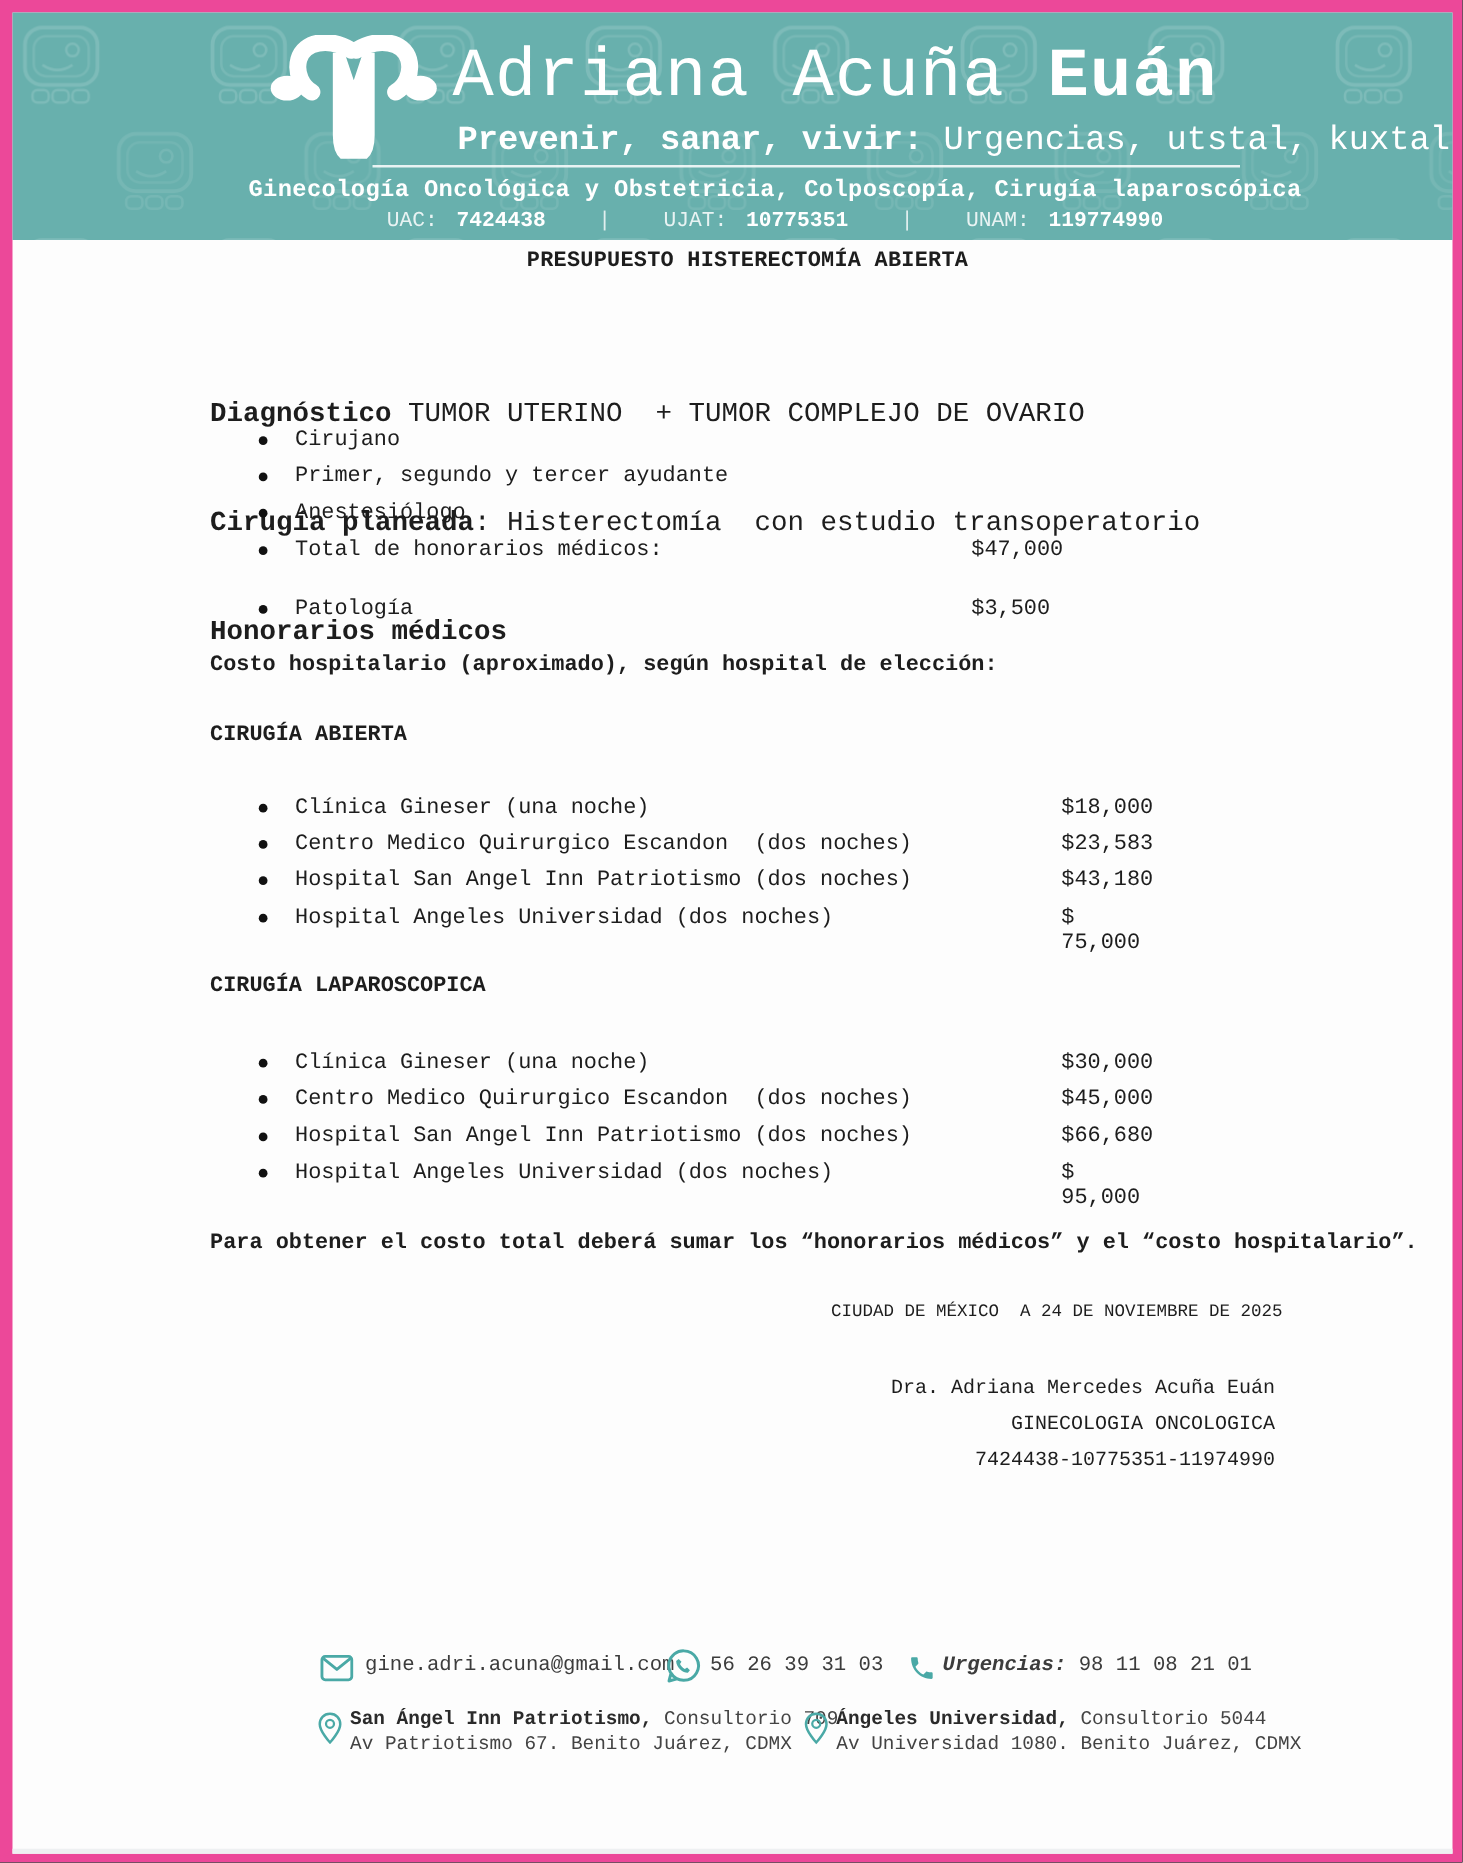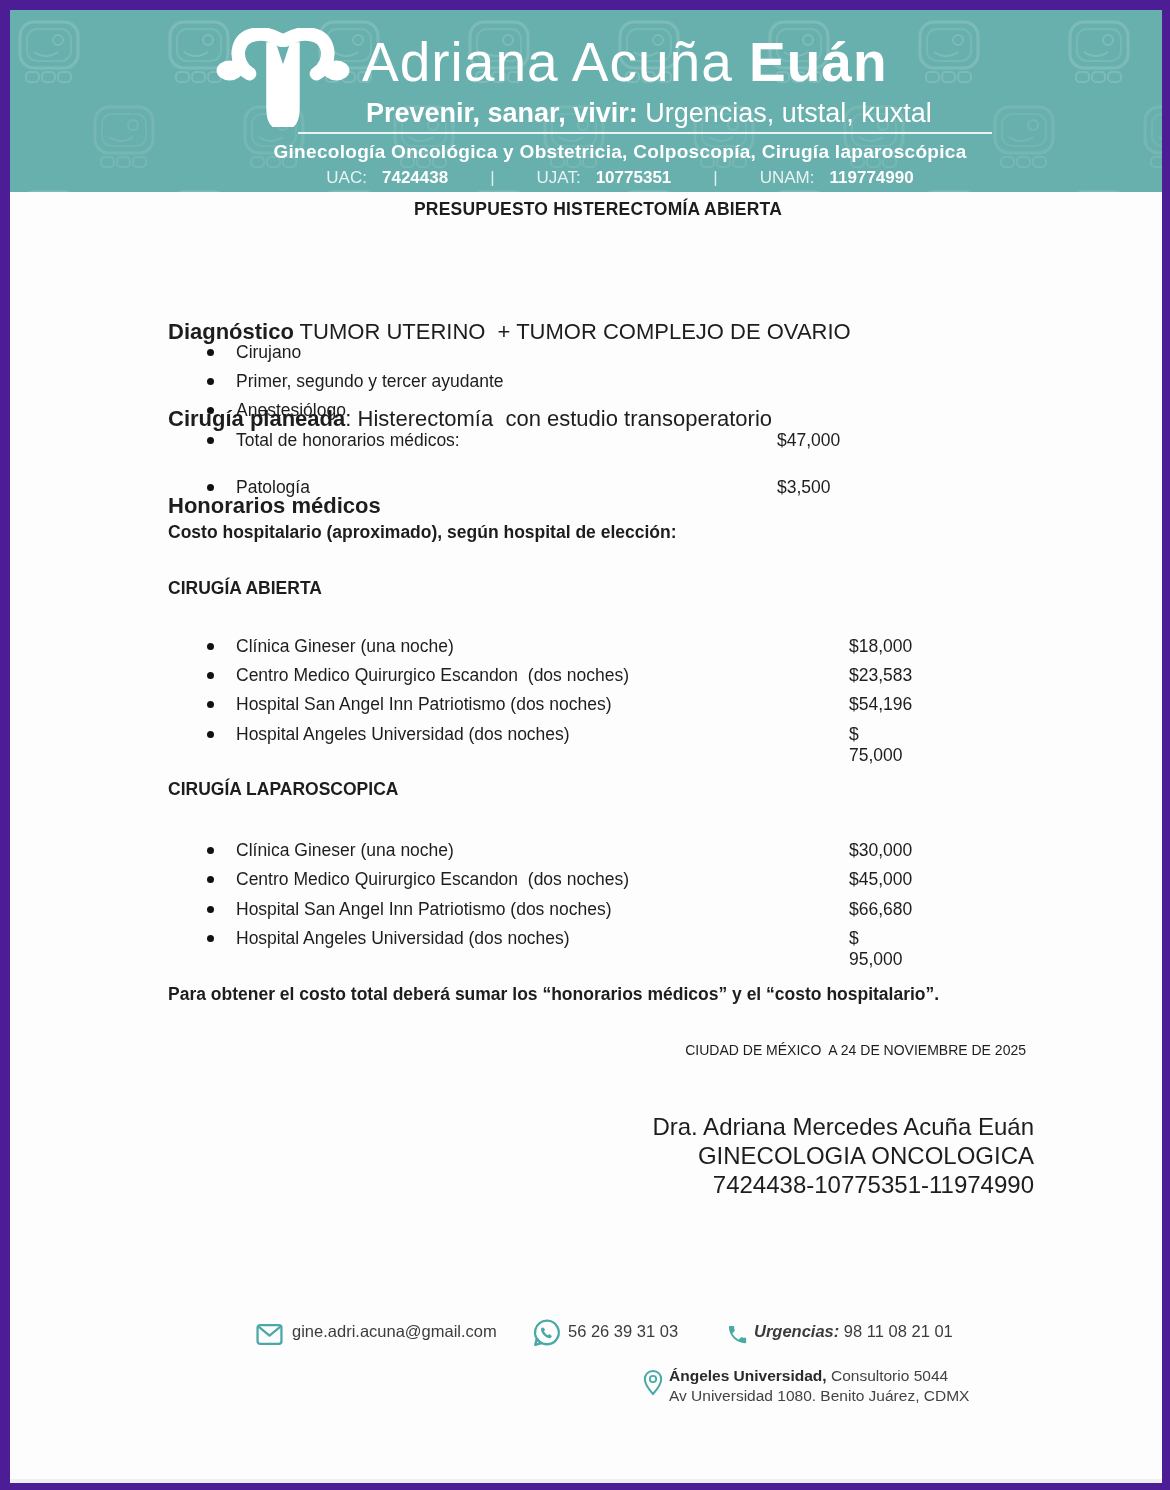--- a/index.html
+++ b/index.html
@@ -1,19 +1,19 @@
 <!DOCTYPE html>
 <html><head>
 <meta charset="utf-8">
 <style>
   * { margin:0; padding:0; box-sizing:border-box; }
   html,body { background:#17181b; }
   .canvas {
-    position:relative; width:1170px; height:1490px; background:#4c1d95;
-    font-family:Liberation Sans, sans-serif; overflow:hidden;
+    position:relative; width:1170px; height:1490px; background:#ec4899;
+    font-family:Liberation Mono, monospace; overflow:hidden;
   }
   .page {
     position:absolute; left:10px; top:10px; width:1152px; height:1473px;
     background:#fdfdfd; border-bottom:4px solid #eef0f2; color:#1d1d1d;
   }
   
   .header {
     position:absolute; left:0; top:0; width:100%; height:182px;
     background:#68b0ad; color:#ffffff; overflow:hidden;
   }
@@ -34,21 +34,21 @@
   .intro { position:absolute; left:158px; top:249px; font-size:22px; line-height:29px; white-space:pre-wrap; }
   .b { font-weight:700; }
   .hline { position:absolute; left:158px; font-size:17.5px; font-weight:700; white-space:pre-wrap; }
   .brow { position:absolute; left:197px; font-size:17.5px; white-space:nowrap; }
   .brow .dot { position:absolute; left:0; top:7px; width:7px; height:7px; border-radius:50%; background:#111; }
   .brow .bl { margin-left:29px; white-space:pre-wrap; }
   .brow .price { position:absolute; white-space:pre-wrap; }
   .price.c1 { left:570px; }
   .price.c2 { left:642px; }
   .dateline { position:absolute; right:136px; top:1032px; font-size:14px; white-space:pre-wrap; }
-  .signature { position:absolute; right:128px; top:1086px; font-size:24px; line-height:29px; text-align:right;margin-top:16px; }
+  .signature { position:absolute; right:142px; top:1086px; font-size:16px; line-height:29px; text-align:right; }
   
   .contact { position:absolute; left:0; top:1305px; width:100%; height:42px; color:#3c3c3c; }
   .contact .txt { position:absolute; top:7px; font-size:16.5px; white-space:pre-wrap; }
   .urg-lbl { font-style:italic; font-weight:700; }
   .addr { position:absolute; top:1356px; font-size:15.5px; line-height:19.5px; color:#434343; }
   .addr .nm { font-weight:700; color:#2a2a2a; }
   .icon { position:absolute; }
 </style>
 </head>
 <body>
@@ -124,21 +124,21 @@
     <div class="brow" style="top:361px"><span class="dot"></span><span class="bl">Primer, segundo y tercer ayudante</span></div>
     <div class="brow" style="top:390px"><span class="dot"></span><span class="bl">Anestesiólogo</span></div>
     <div class="brow" style="top:420px"><span class="dot"></span><span class="bl">Total de honorarios médicos:</span><span class="price c1">$47,000</span></div>
     <div class="brow" style="top:467px"><span class="dot"></span><span class="bl">Patología</span><span class="price c1">$3,500</span></div>
 
     <div class="hline" style="top:512px">Costo hospitalario (aproximado), según hospital de elección:</div>
     <div class="hline" style="top:568px">CIRUGÍA ABIERTA</div>
 
     <div class="brow" style="top:626px"><span class="dot"></span><span class="bl">Clínica Gineser (una noche)</span><span class="price c2">$18,000</span></div>
     <div class="brow" style="top:655px"><span class="dot"></span><span class="bl">Centro Medico Quirurgico Escandon  (dos noches)</span><span class="price c2">$23,583</span></div>
-    <div class="brow" style="top:684px"><span class="dot"></span><span class="bl">Hospital San Angel Inn Patriotismo (dos noches)</span><span class="price c2">$54,196</span></div>
+    <div class="brow" style="top:684px"><span class="dot"></span><span class="bl">Hospital San Angel Inn Patriotismo (dos noches)</span><span class="price c2">$43,180</span></div>
     <div class="brow" style="top:714px"><span class="dot"></span><span class="bl">Hospital Angeles Universidad (dos noches)</span><span class="price c2">$ 75,000</span></div>
 
     <div class="hline" style="top:769px">CIRUGÍA LAPAROSCOPICA</div>
 
     <div class="brow" style="top:830px"><span class="dot"></span><span class="bl">Clínica Gineser (una noche)</span><span class="price c2">$30,000</span></div>
     <div class="brow" style="top:859px"><span class="dot"></span><span class="bl">Centro Medico Quirurgico Escandon  (dos noches)</span><span class="price c2">$45,000</span></div>
     <div class="brow" style="top:889px"><span class="dot"></span><span class="bl">Hospital San Angel Inn Patriotismo (dos noches)</span><span class="price c2">$66,680</span></div>
     <div class="brow" style="top:918px"><span class="dot"></span><span class="bl">Hospital Angeles Universidad (dos noches)</span><span class="price c2">$ 95,000</span></div>
 
     <div class="hline" style="top:974px">Para obtener el costo total deberá sumar los “honorarios médicos” y el “costo hospitalario”.</div>
@@ -163,20 +163,30 @@
         <path d="M10.2 8.6 l2.1 2.1 -1.1 1.7 c.8 1.7 1.9 2.8 3.6 3.6 l1.7-1.1 2.1 2.1 -1.5 1.9 c-2.9.4-8.6-3.4-8.8-8.8 z" fill="#4aa9a6"></path>
       </svg>
       <span class="txt" style="left:558px">56 26 39 31 03</span>
 
       <svg class="icon" style="left:716px; top:8px" width="23" height="23" viewBox="0 0 24 24" xmlns="http://www.w3.org/2000/svg">
         <path d="M6.62 10.79c1.44 2.83 3.76 5.14 6.59 6.59l2.2-2.2c.27-.27.67-.36 1.02-.24 1.12.37 2.33.57 3.57.57.55 0 1 .45 1 1V20c0 .55-.45 1-1 1-9.39 0-17-7.61-17-17 0-.55.45-1 1-1h3.5c.55 0 1 .45 1 1 0 1.25.2 2.45.57 3.57.11.35.03.74-.25 1.02l-2.2 2.2z" fill="#4aa9a6"></path>
       </svg>
       <span class="txt" style="left:744px"><span class="urg-lbl">Urgencias:</span><span> 98 11 08 21 01</span></span>
     </div>
 
+    <div class="addr" style="left:244px">
+      <svg class="icon" style="left:0; top:3px" width="20" height="27" viewBox="0 0 20 26" xmlns="http://www.w3.org/2000/svg">
+        <path d="M10 1.5 C5 1.5 1.8 5.2 1.8 9.8 C1.8 15.5 10 24.5 10 24.5 C10 24.5 18.2 15.5 18.2 9.8 C18.2 5.2 15 1.5 10 1.5 Z" fill="none" stroke="#4aa9a6" stroke-width="2"></path>
+        <circle cx="10" cy="9.5" r="3.2" fill="none" stroke="#4aa9a6" stroke-width="1.8"></circle>
+      </svg>
+      <div style="margin-left:26px">
+        <div><span class="nm">San Ángel Inn Patriotismo,</span><span style="white-space:pre-wrap"> Consultorio 709</span></div>
+        <div>Av Patriotismo 67. Benito Juárez, CDMX</div>
+      </div>
+    </div>
 
     <div class="addr" style="left:633px">
       <svg class="icon" style="left:0; top:3px" width="20" height="27" viewBox="0 0 20 26" xmlns="http://www.w3.org/2000/svg">
         <path d="M10 1.5 C5 1.5 1.8 5.2 1.8 9.8 C1.8 15.5 10 24.5 10 24.5 C10 24.5 18.2 15.5 18.2 9.8 C18.2 5.2 15 1.5 10 1.5 Z" fill="none" stroke="#4aa9a6" stroke-width="2"></path>
         <circle cx="10" cy="9.5" r="3.2" fill="none" stroke="#4aa9a6" stroke-width="1.8"></circle>
       </svg>
       <div style="margin-left:26px">
         <div><span class="nm">Ángeles Universidad,</span><span style="white-space:pre-wrap"> Consultorio 5044</span></div>
         <div>Av Universidad 1080. Benito Juárez, CDMX</div>
       </div>

